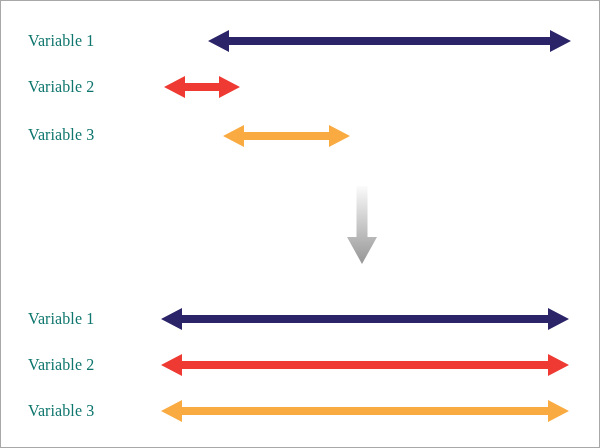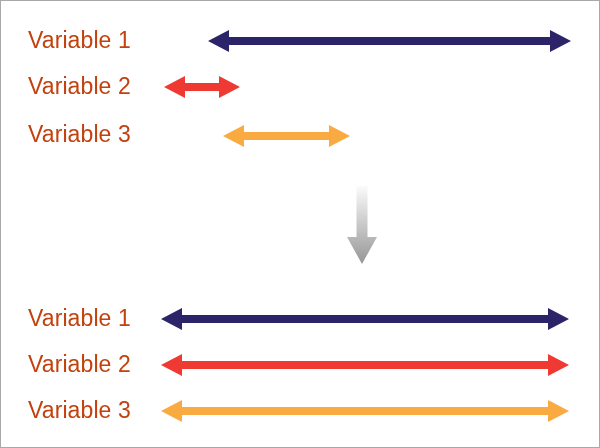--- a/index.html
+++ b/index.html
@@ -23,24 +23,24 @@
   #figure-svg {
     position: absolute;
     left: 0;
     top: 0;
     width: 600px;
     height: 448px;
     display: block;
   }
   .var-label {
     position: absolute;
-    font-family: Liberation Sans, sans-serif;
-    font-size: 23px;
+    font-family: Liberation Serif, serif;
+    font-size: 16px;
     line-height: 19px;
-    color: #c2410c;
+    color: #0f766e;
     letter-spacing: 0.1px;
     white-space: nowrap;
     -webkit-font-smoothing: antialiased;
   }
   .label-top-1 { left: 27px; top: 30px; }
   .label-top-2 { left: 27px; top: 76px; }
   .label-top-3 { left: 27px; top: 124px; }
   .label-bot-1 { left: 27px; top: 308px; }
   .label-bot-2 { left: 27px; top: 354px; }
   .label-bot-3 { left: 27px; top: 400px; }

